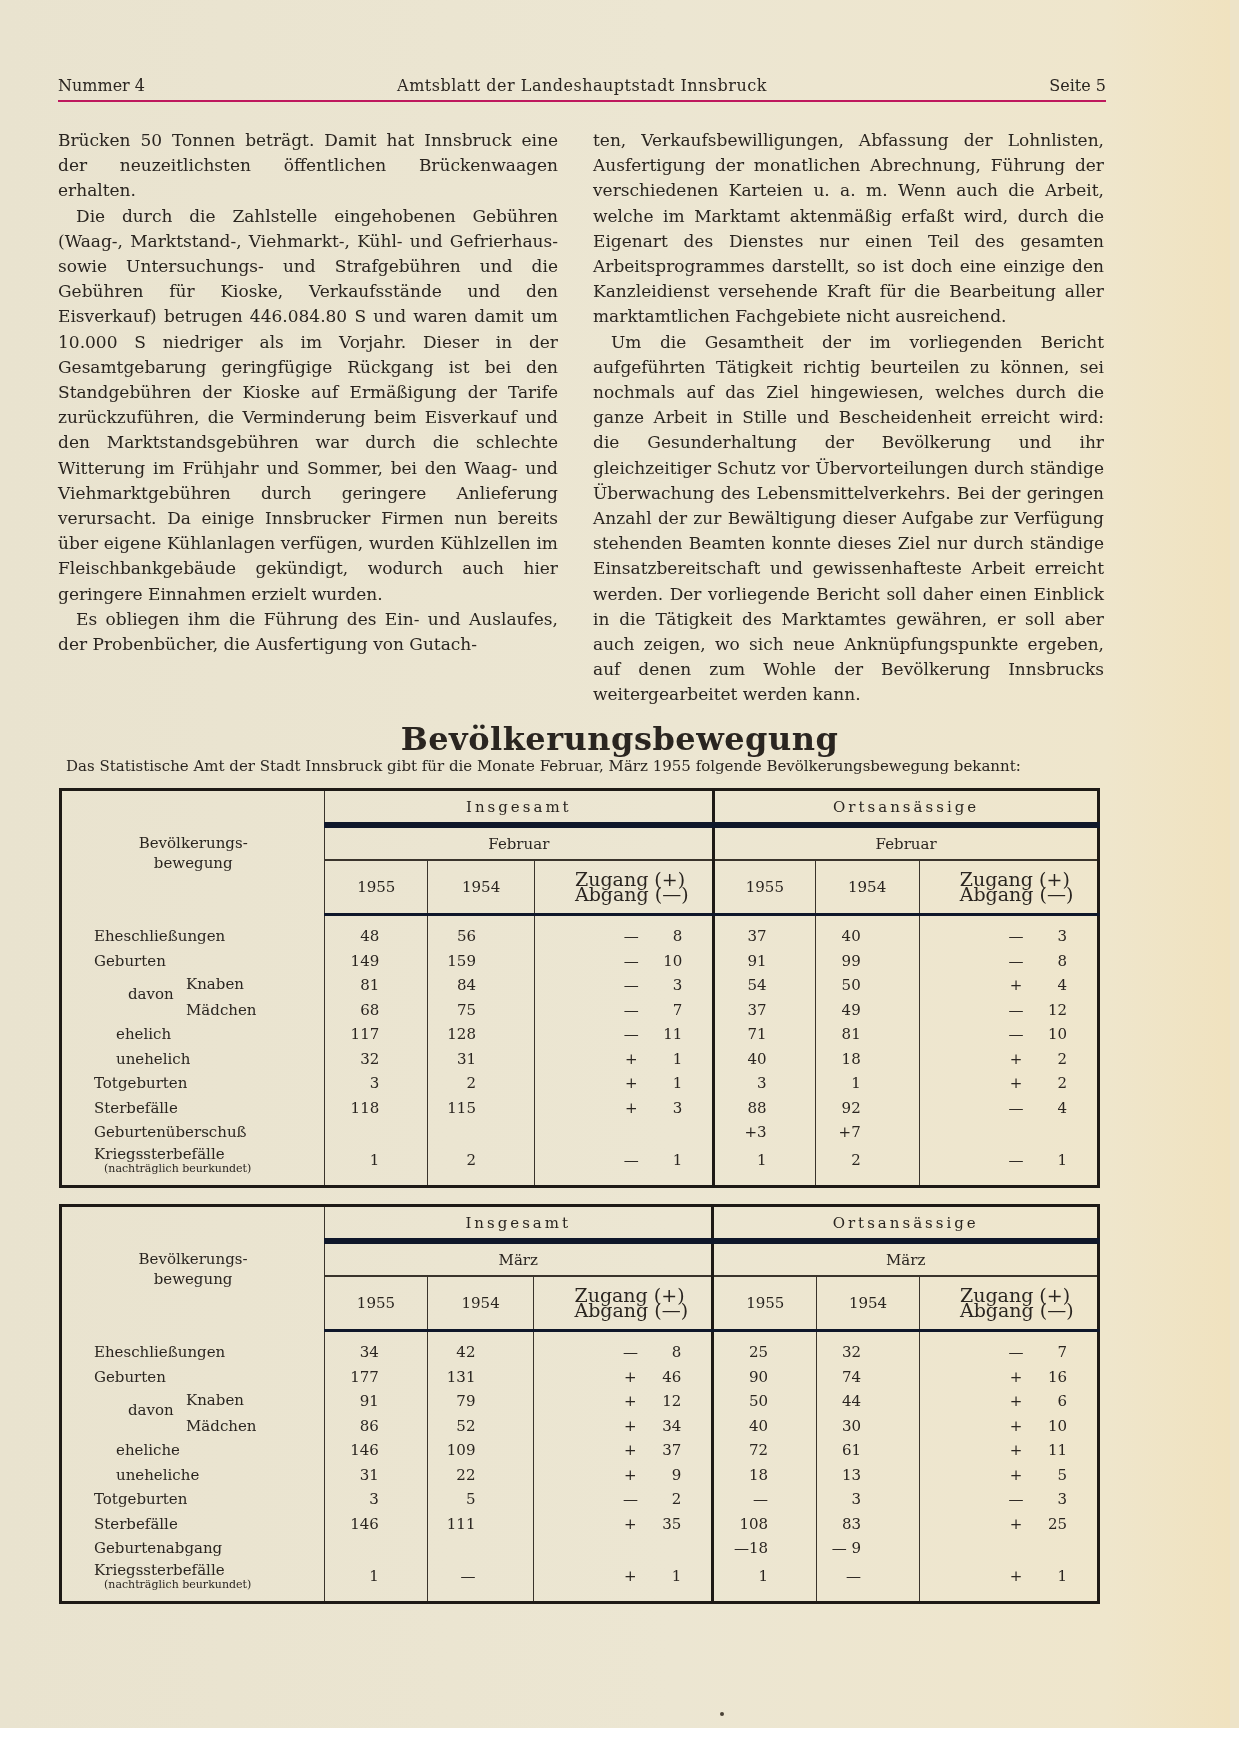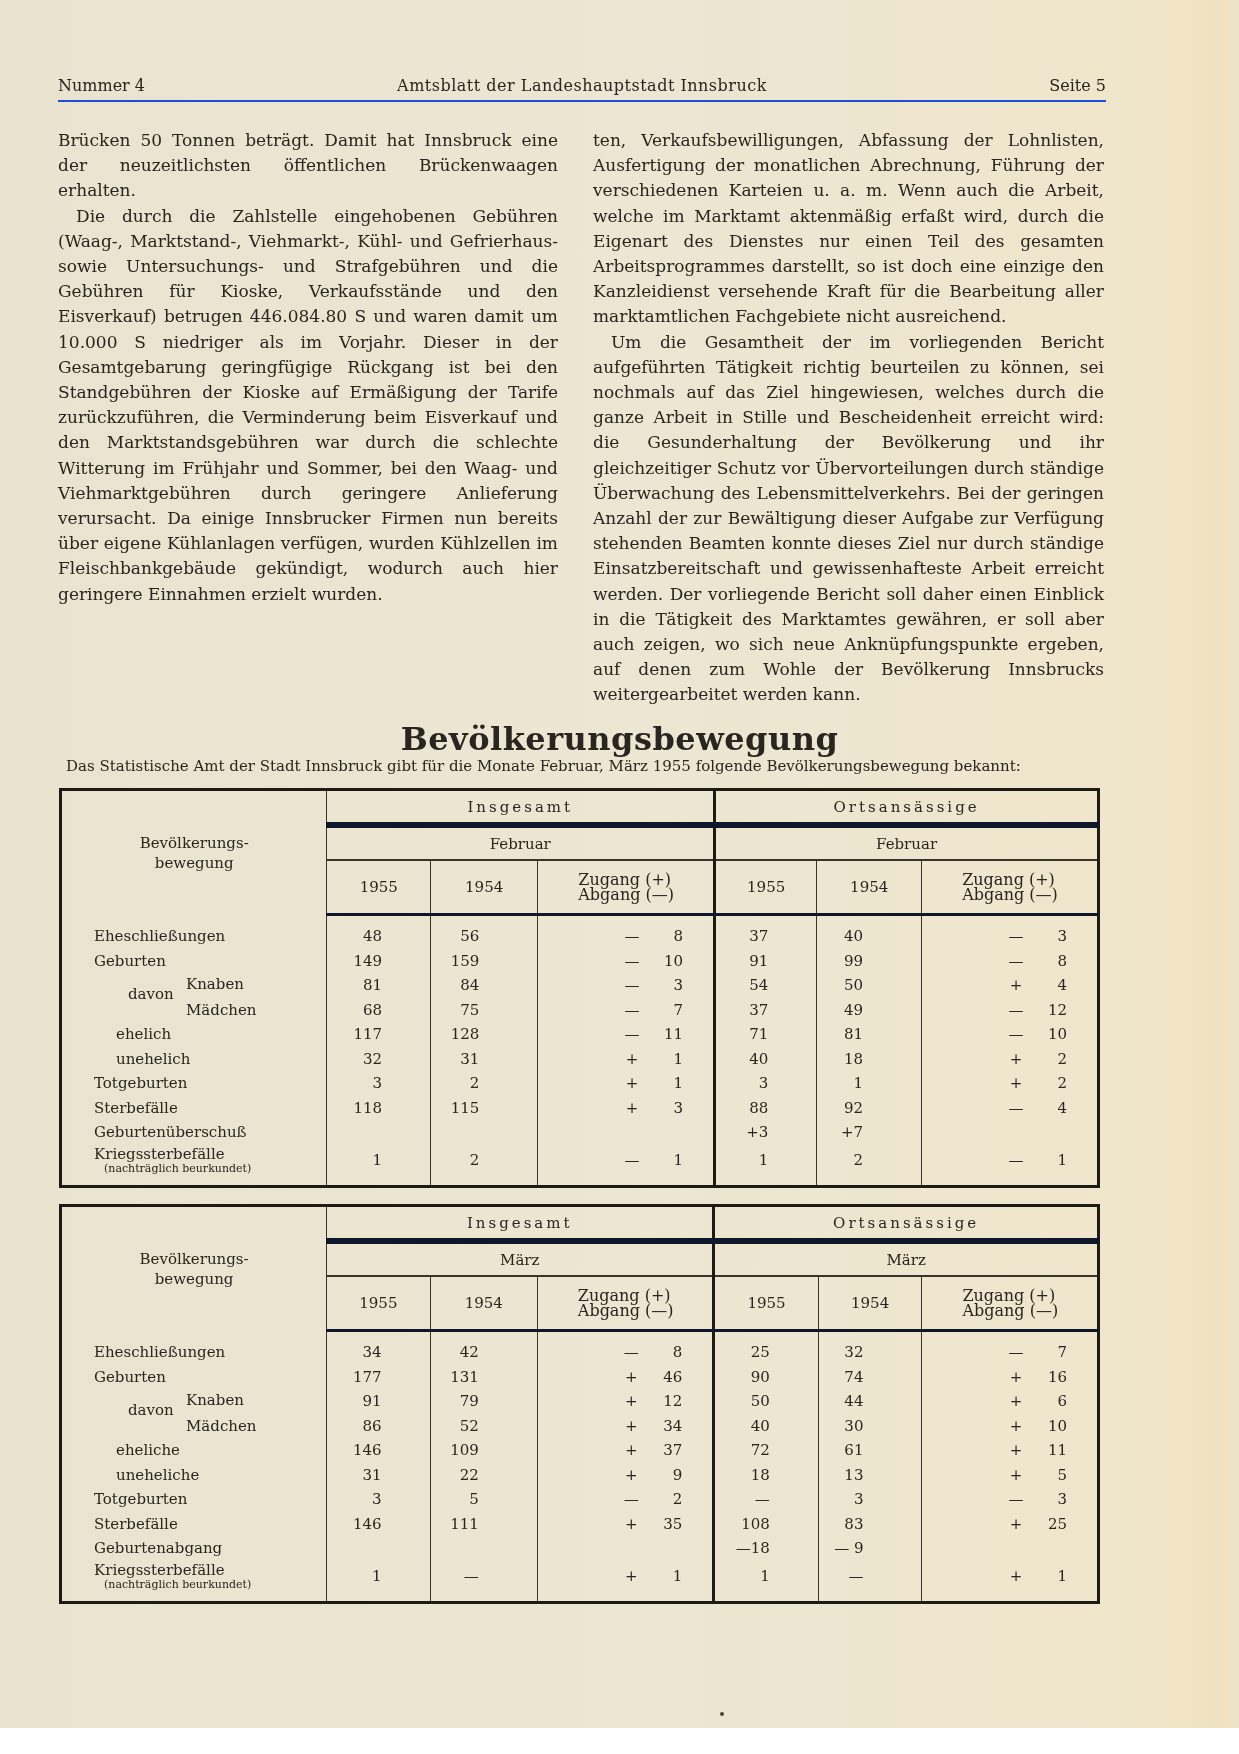--- a/index.html
+++ b/index.html
@@ -10,21 +10,21 @@
     color: #2a2520;
     position: relative;
   }
   .page {
     position: absolute; left: 0; top: 0; width: 1230px; height: 1728px;
     background: linear-gradient(90deg, #e9e3cf 0%, #ece6d2 55%, #efe6cc 90%, #f0e2bf 100%);
   }
   .bottom-strip { position:absolute; left:0; top:1728px; width:1239px; height:26px; background:#fff; }
   .header {
     position: absolute; left: 58px; top: 72px; width: 1048px; height: 28px;
-    border-bottom: 2px solid #1d4ed8;
+    border-bottom: 2px solid #be185d;
     font-size: 16px;
   }
   .header span { position: absolute; top: 4px; }
   .h-left { left: 0; }
   .h-center { left: 50%; transform: translateX(-50%); letter-spacing: 0.5px; }
   .h-right { right: 0; }
 
   .col {
     position: absolute; top: 128px; font-size: 17px; line-height: 25.2px;
     text-align: justify;
@@ -51,21 +51,21 @@
     font-size: 15px;
   }
   table.t1 { top: 788px; }
   table.t2 { top: 1204px; }
   table.stat th, table.stat td { border-left: 1px solid #3a342c; padding: 0; }
   table.stat th { font-weight: normal; text-align: center; }
   .hdr-group { height: 31px; letter-spacing: 3px; border-bottom: 6px solid #0f172a; }
   .hdr-month { height: 31px; font-weight: normal; border-bottom: 2px solid #3a342c; }
   .hdr-year { height: 52px; border-bottom: 3px solid #0f172a; }
   .hdr-label { width: 306px; line-height: 20px; font-size: 15px; }
-  .zugang { font-size: 16px; line-height: 15px; text-align: left !important; padding-left: 40px !important; }
+  .zugang { font-size: 19px; line-height: 15px; text-align: left !important; padding-left: 40px !important; }
   .thick-left { border-left: 3px solid #1e1a16 !important; }
   .yr { width: 118px; }
   .zg { width: 178px; }
 
   table.stat td { height: 24.5px; text-align: right; vertical-align: middle; font-size: 15px; }
   table.stat tr.first td { padding-top: 8px; }
   table.stat tr.last td { padding-bottom: 10px; }
   td.lbl { text-align: left !important; padding-left: 32px !important; white-space: nowrap; font-size: 15px; }
   td.lbl.sub { padding-left: 54px !important; }
   td.num { padding-right: 48px !important; }
@@ -87,20 +87,21 @@
 
 <div class="header">
   <span class="h-left">Nummer 4</span>
   <span class="h-center">Amtsblatt der Landeshauptstadt Innsbruck</span>
   <span class="h-right">Seite 5</span>
 </div>
 
 <div class="col col-left">
   <p>Brücken 50 Tonnen beträgt. Damit hat Innsbruck eine der neuzeitlichsten öffentlichen Brückenwaagen erhalten.</p>
   <p class="indent">Die durch die Zahlstelle eingehobenen Gebühren (Waag-, Marktstand-, Viehmarkt-, Kühl- und Gefrierhaus- sowie Untersuchungs- und Strafgebühren und die Gebühren für Kioske, Verkaufsstände und den Eisverkauf) betrugen 446.084.80 S und waren damit um 10.000 S niedriger als im Vorjahr. Dieser in der Gesamtgebarung geringfügige Rückgang ist bei den Standgebühren der Kioske auf Ermäßigung der Tarife zurückzuführen, die Verminderung beim Eisverkauf und den Marktstandsgebühren war durch die schlechte Witterung im Frühjahr und Sommer, bei den Waag- und Viehmarktgebühren durch geringere Anlieferung verursacht. Da einige Innsbrucker Firmen nun bereits über eigene Kühlanlagen verfügen, wurden Kühlzellen im Fleischbankgebäude gekündigt, wodurch auch hier geringere Einnahmen erzielt wurden.</p>
+  <p class="indent">Es obliegen ihm die Führung des Ein- und Auslaufes, der Probenbücher, die Ausfertigung von Gutach-</p>
 </div>
 
 <div class="col col-right">
   <p>ten, Verkaufsbewilligungen, Abfassung der Lohnlisten, Ausfertigung der monatlichen Abrechnung, Führung der verschiedenen Karteien u. a. m. Wenn auch die Arbeit, welche im Marktamt aktenmäßig erfaßt wird, durch die Eigenart des Dienstes nur einen Teil des gesamten Arbeitsprogrammes darstellt, so ist doch eine einzige den Kanzleidienst versehende Kraft für die Bearbeitung aller marktamtlichen Fachgebiete nicht ausreichend.</p>
   <p class="indent">Um die Gesamtheit der im vorliegenden Bericht aufgeführten Tätigkeit richtig beurteilen zu können, sei nochmals auf das Ziel hingewiesen, welches durch die ganze Arbeit in Stille und Bescheidenheit erreicht wird: die Gesunderhaltung der Bevölkerung und ihr gleichzeitiger Schutz vor Übervorteilungen durch ständige Überwachung des Lebensmittelverkehrs. Bei der geringen Anzahl der zur Bewältigung dieser Aufgabe zur Verfügung stehenden Beamten konnte dieses Ziel nur durch ständige Einsatzbereitschaft und gewissenhafteste Arbeit erreicht werden. Der vorliegende Bericht soll daher einen Einblick in die Tätigkeit des Marktamtes gewähren, er soll aber auch zeigen, wo sich neue Anknüpfungspunkte ergeben, auf denen zum Wohle der Bevölkerung Innsbrucks weitergearbeitet werden kann.</p>
 </div>
 
 <div class="section-title">Bevölkerungsbewegung</div>
 <div class="intro">Das Statistische Amt der Stadt Innsbruck gibt für die Monate Februar, März 1955 folgende Bevölkerungsbewegung bekannt:</div>
 

